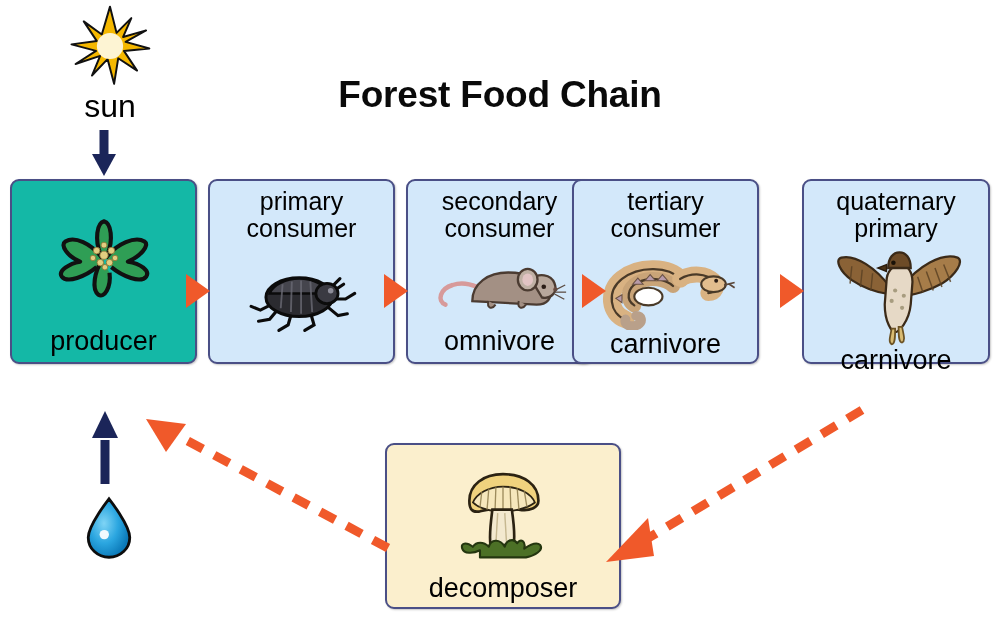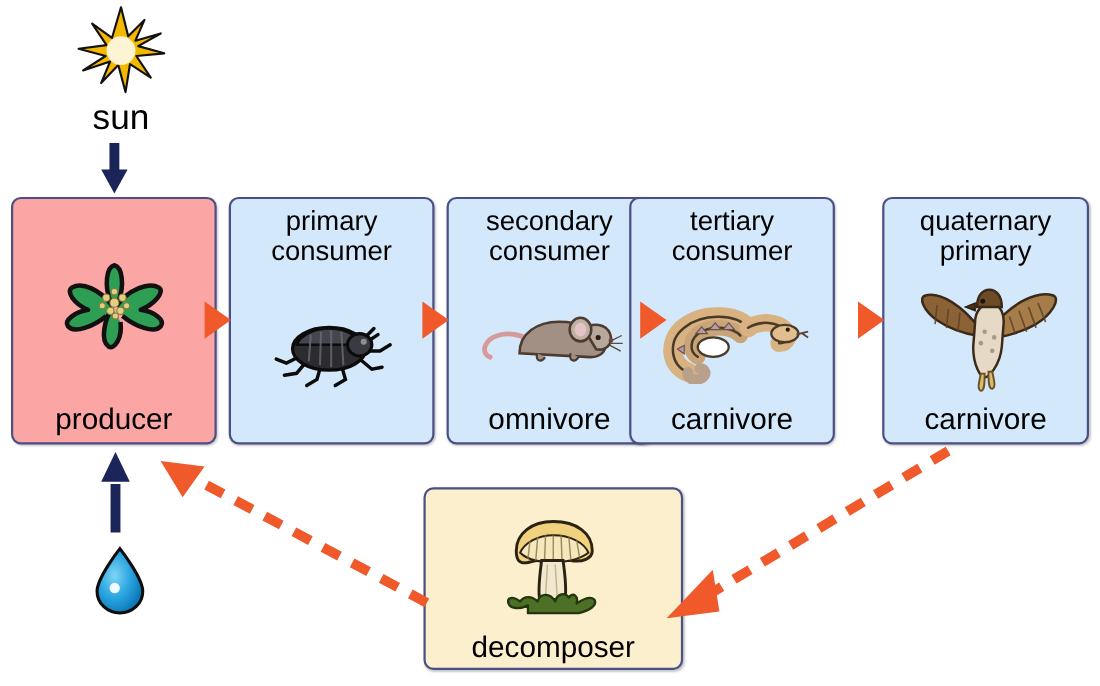--- a/index.html
+++ b/index.html
@@ -27,32 +27,32 @@
     font-size: 37px;
     font-weight: bold;
     letter-spacing: -0.2px;
     color: #0a0a0a;
   }
 
   
   .chain-box {
     position: absolute;
     top: 179px;
-    height: 225px;
+    height: 185px;
     border: 2px solid #4a4f86;
     border-radius: 9px;
     box-sizing: border-box;
     box-shadow: 1px 1px 2px rgba(0,0,0,0.22);
     display: flex;
     flex-direction: column;
     align-items: center;
     justify-content: space-between;
     padding: 7px 4px 6px 4px;
   }
-  .chain-box.producer { background: #fca5a5; }
+  .chain-box.producer { background: #14b8a6; }
   .chain-box.consumer { background: #d3e8fa; }
 
   .box-toplabel {
     font-size: 25px;
     line-height: 27px;
     text-align: center;
     white-space: pre-line;
     color: #000;
   }
   .box-toplabel.empty { height: 0; }
@@ -115,20 +115,21 @@
     left: 0; top: 0;
     width: 1000px; height: 624px;
     pointer-events: none;
   }
 </style>
 </head>
 <body>
 
 <div id="stage">
 
+  <div id="title">Forest Food Chain</div>
 
   <div style="position:absolute;left:60px;top:5px;width:100px;height:82px;">
     <svg viewBox="0 0 100 100" width="100" height="82">
       <g transform="translate(50,50)">
         <path d="M0,-48 L8,-16 L26,-34 L16,-11 L44,-19 L19,-5 L48,3 L17,6 L33,30 L10,15 L5,46 L-3,16 L-22,36 L-12,12 L-42,22 L-17,6 L-47,-2 L-16,-6 L-32,-30 L-10,-14 Z" fill="#f5b800" stroke="#111111" stroke-width="2.4" stroke-linejoin="round"></path>
         <circle cx="0" cy="0" r="16" fill="#fdf4d3"></circle>
       </g>
     </svg>
   </div>
   <div id="sun-label" class="plain-label">sun</div>

